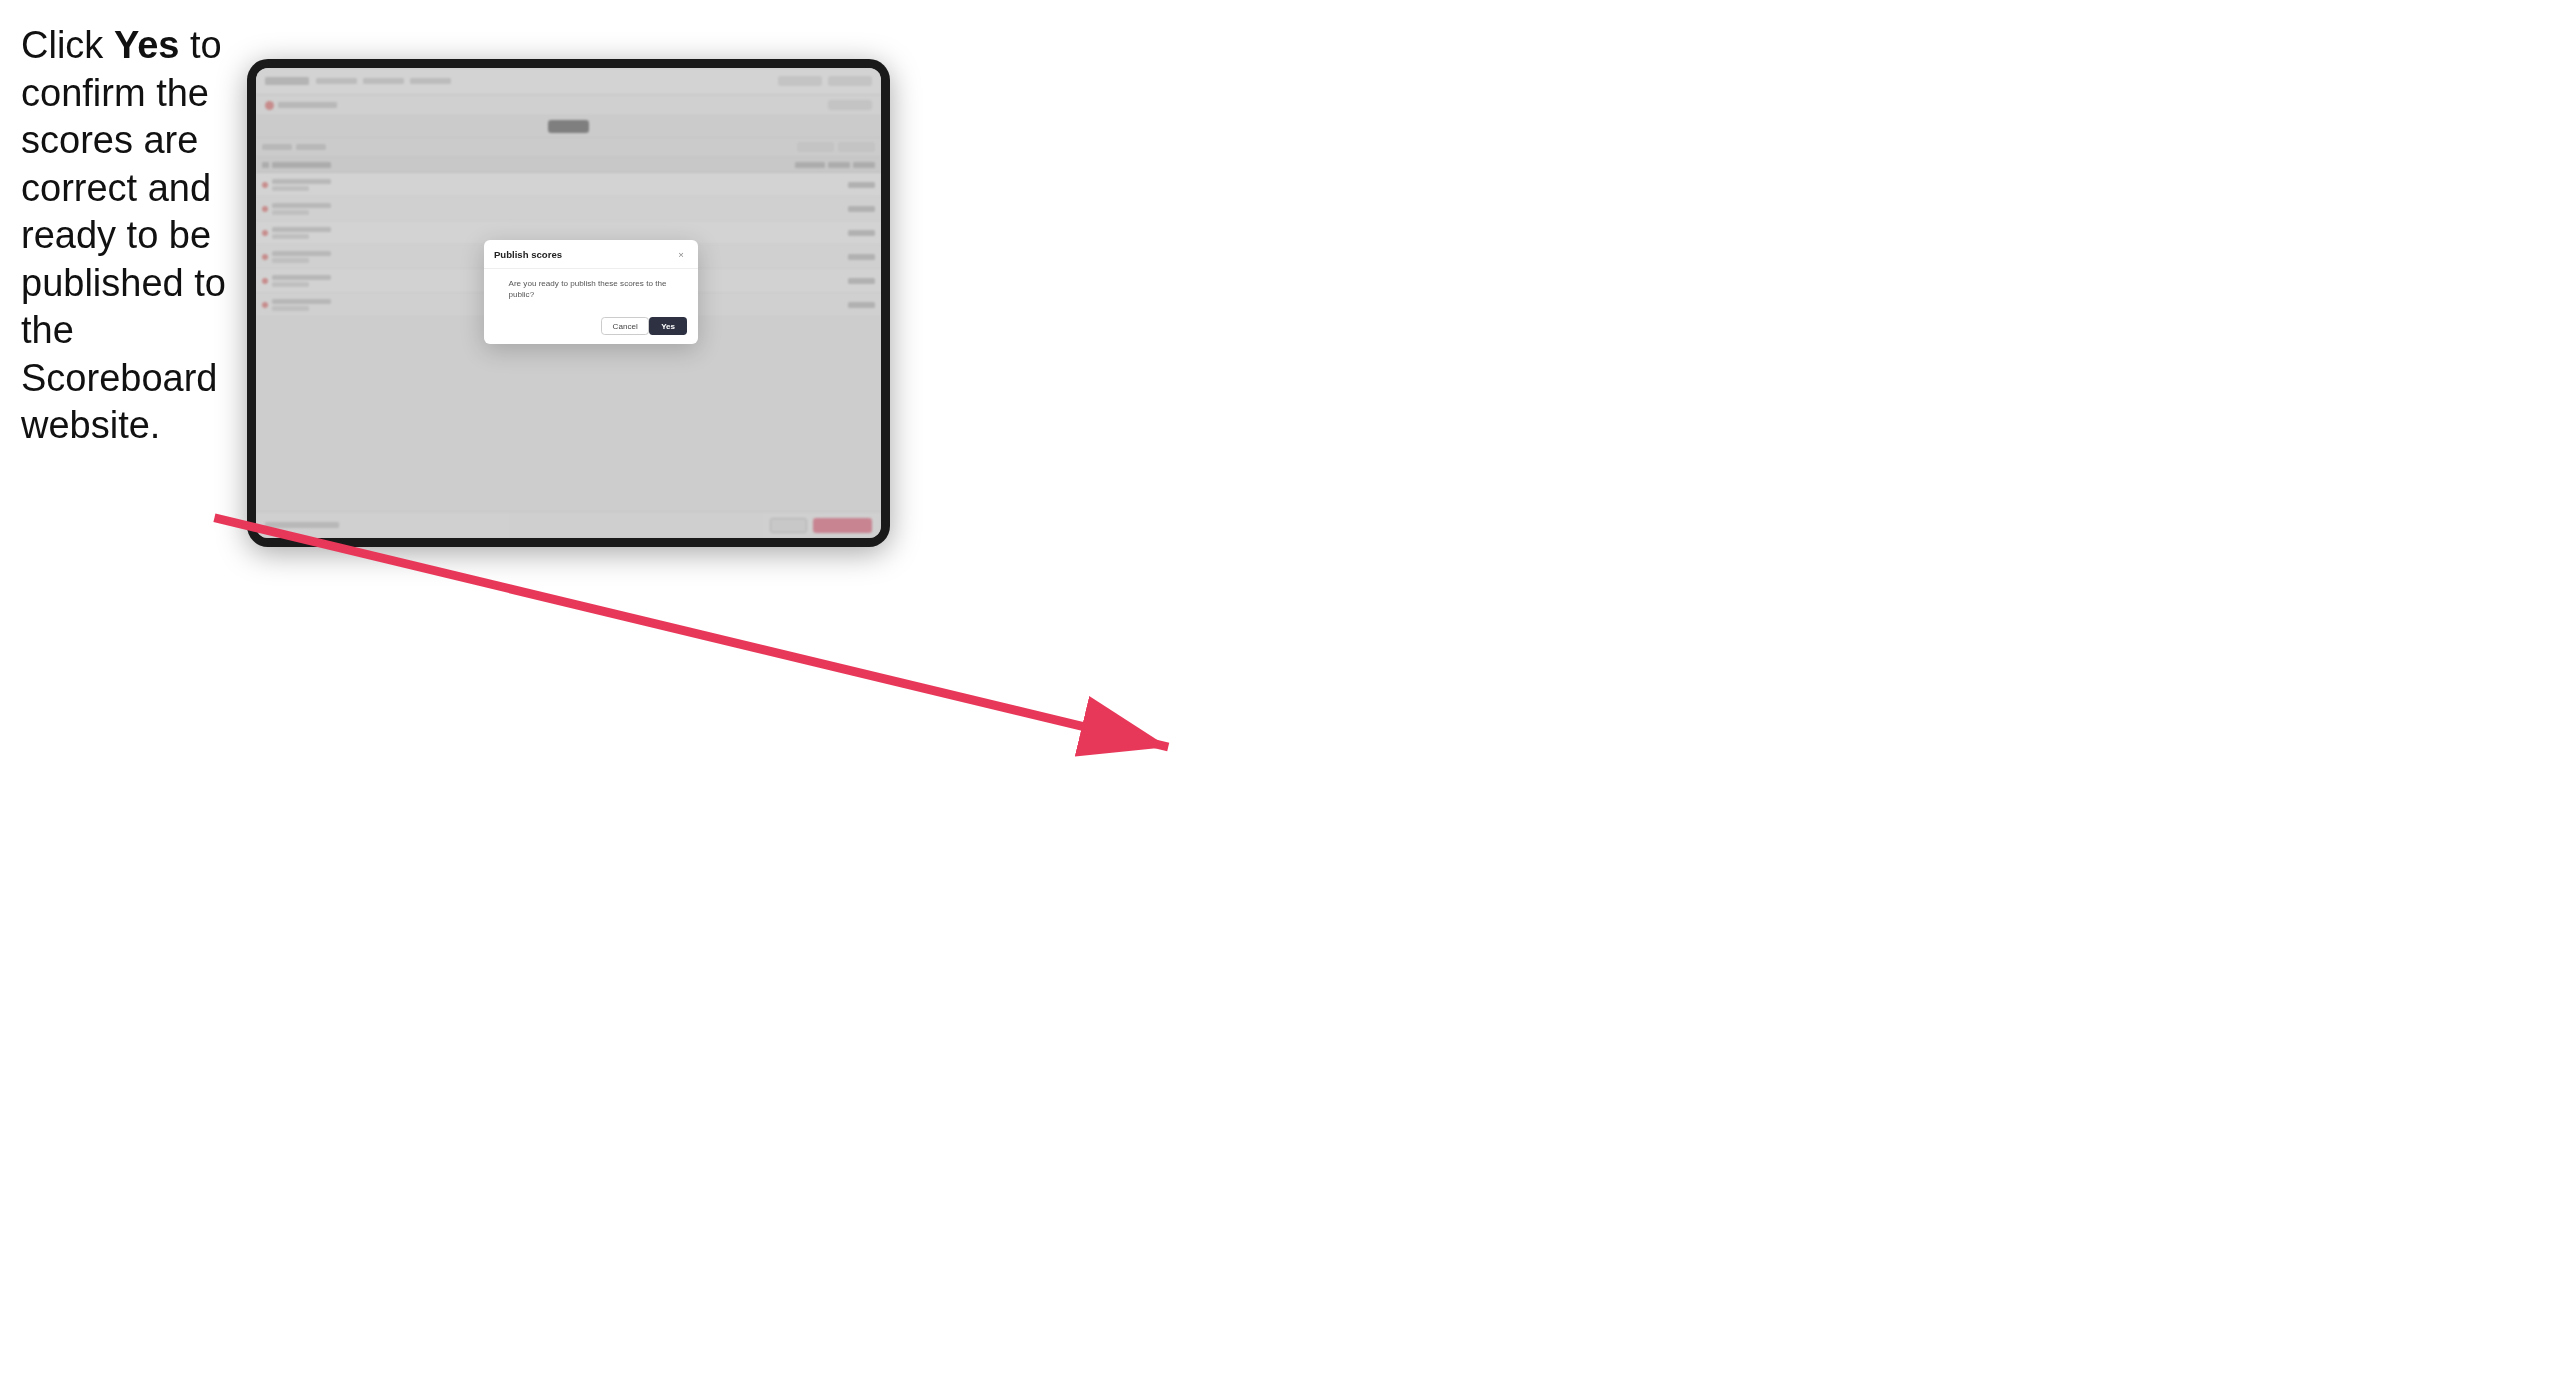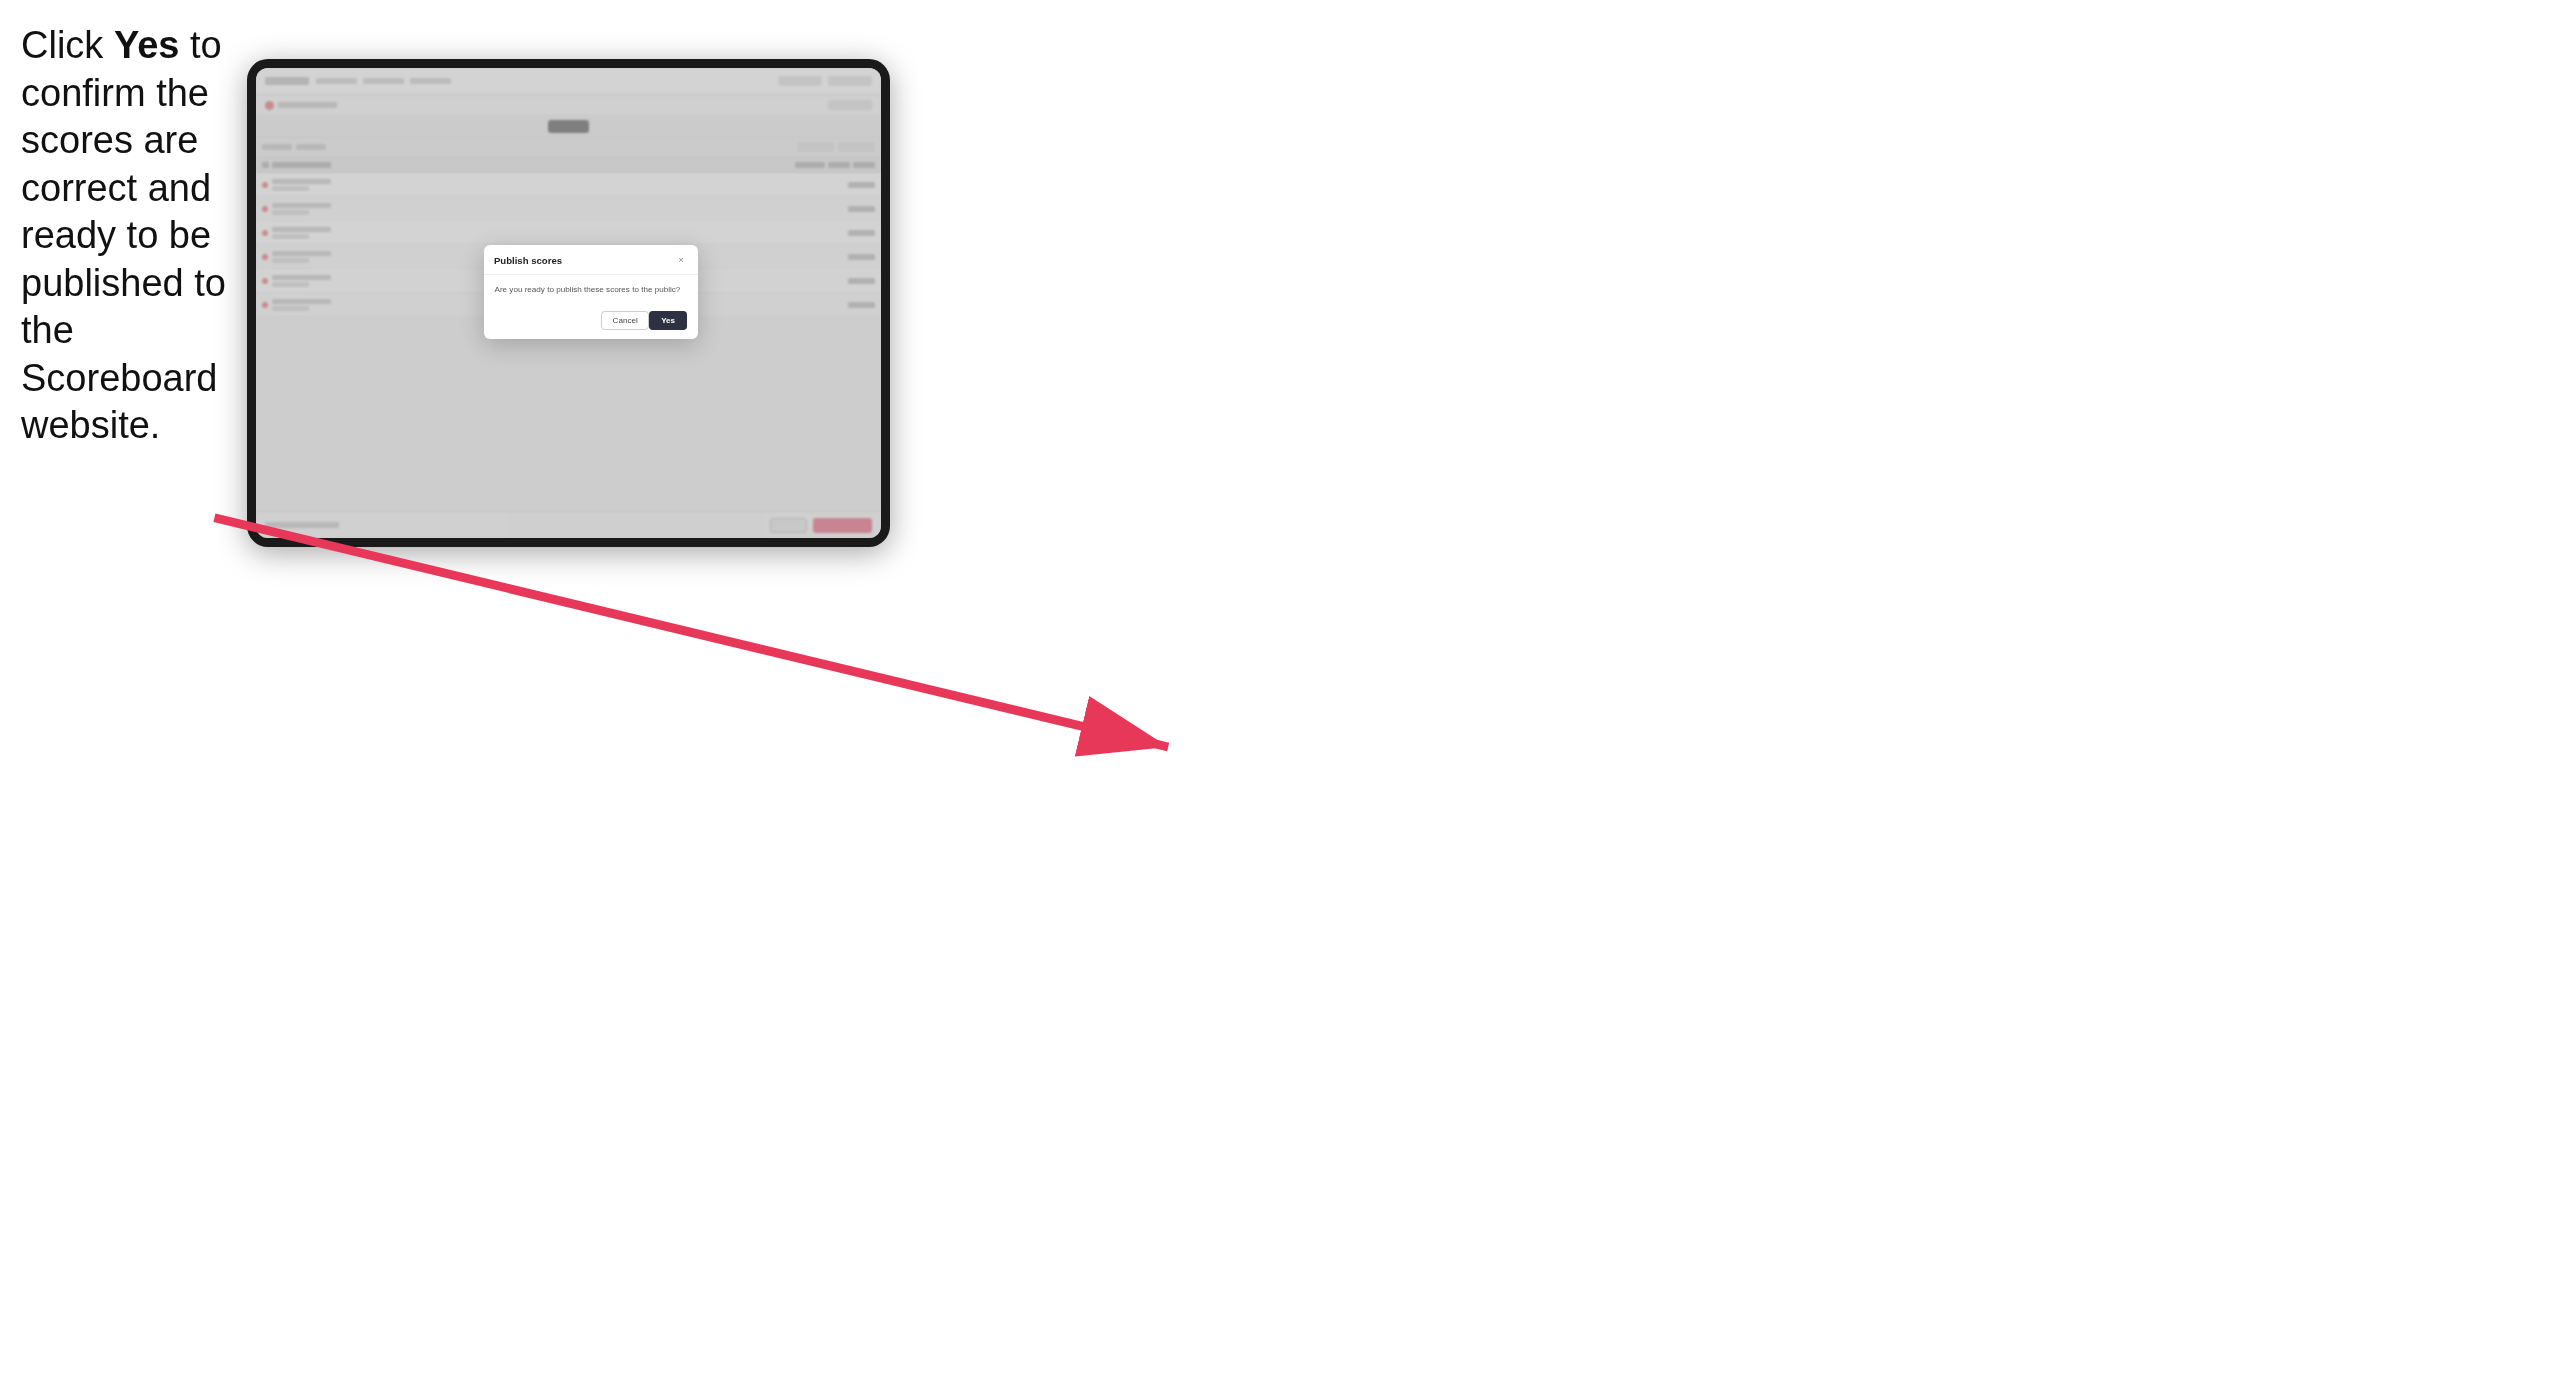--- a/index.html
+++ b/index.html
@@ -289,21 +289,21 @@
       display: flex;
       align-items: center;
       justify-content: center;
       cursor: pointer;
       color: #888888;
       font-size: 9.6px;
       line-height: 1;
     }
 
     .modal-body {
-      padding: 9px 11px;
+      padding: 9px 25px;
     }
     .modal-body-text {
       font-size: 8.1px;
       color: #555555;
       line-height: 1.4;
     }
 
     .modal-footer {
       display: flex;
       justify-content: flex-end;

